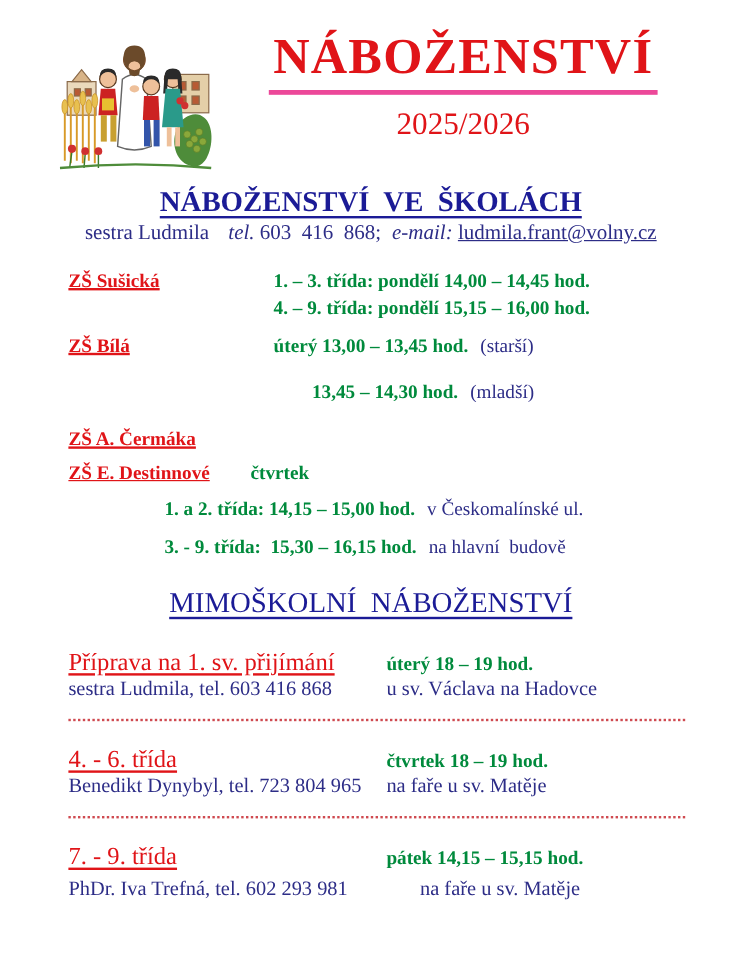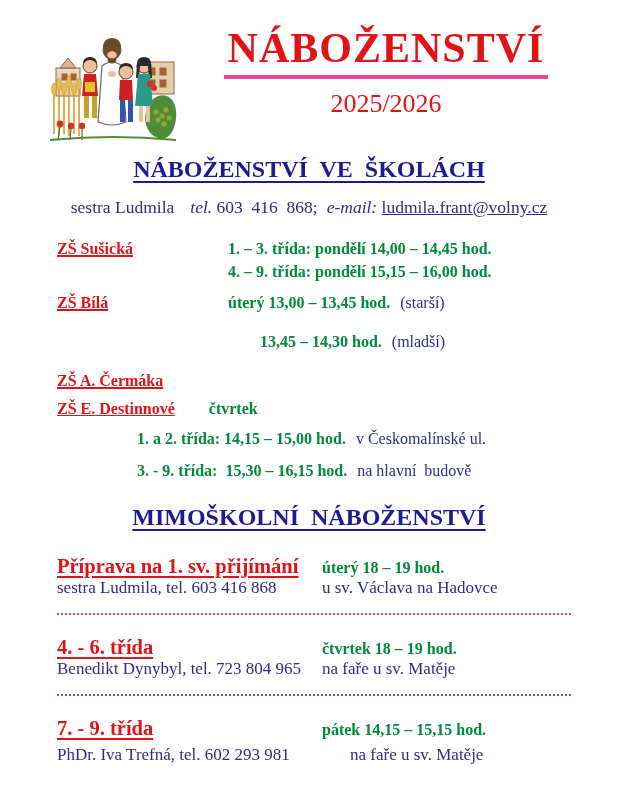--- a/index.html
+++ b/index.html
@@ -25,21 +25,21 @@
     border-bottom:4px solid #ec4899; padding:0 4px 5px 4px;
   }
   .year { font-size:26px; color:#e01418; margin-top:10px; }
 
   
   .schools-heading {
     text-align:center; margin-top:4px;
     font-size:24px; font-weight:bold; color:#1b1b96;
     text-decoration:underline; text-decoration-thickness:2px; text-underline-offset:4px;
   }
-  .contact-line { text-align:center; margin-top:14px; font-size:17.5px; color:#2d2d87; }
+  .contact-line { text-align:center; font-size:17.5px; color:#2d2d87; }
   .contact-line .gap { display:inline-block; width:16px; }
   .contact-line .gap2 { display:inline-block; width:9px; }
   .italic { font-style:italic; }
   .email-link { color:#2d2d87; text-decoration:underline; cursor:pointer; }
 
   .rows { margin:19px 0 0 57px; font-size:16px; line-height:23px; }
   .school-row { display:flex; align-items:flex-start; }
   .school-label {
     flex:0 0 171px; font-weight:bold; color:#e01418;
     text-decoration:underline; text-decoration-thickness:1.5px;
@@ -49,28 +49,28 @@
   .mt8 { margin-top:8px; } .mt6 { margin-top:16px; } .mt5 { margin-top:5px; }
   .mt7 { margin-top:7px; } .mt9 { margin-top:9px; }
   .bila-line2 { padding-left:203px; }
   .dest-day { margin-left:30px; }
   .dest-line { padding-left:80px; }
   .note { margin-left:6px; }
 
   
   .extra-heading {
     text-align:center; margin-top:22px;
-    font-size:24px; font-weight:bold; color:#1b1b96;
+    font-size:24px; font-weight:normal; color:#1b1b96;
     text-decoration:underline; text-decoration-thickness:2px; text-underline-offset:4px;
   }
   .groups { margin:24px 0 0 57px; width:514px; font-size:17px; }
   .group-row { display:flex; align-items:baseline; }
   .group-col1 { flex:0 0 265px; }
   .group-title {
-    font-size:20.5px; font-weight:bold; color:#e01418;
+    font-size:20.5px; font-weight:normal; color:#e01418;
     text-decoration:underline; text-decoration-thickness:2px; text-underline-offset:3px;
   }
   .group-time { font-size:16px; }
   .group-contact-row { margin-top:0; }
   .group-contact, .group-place { color:#2d2d87; }
   .place-indent { padding-left:28px; }
   .divider { border:none; border-top:2px dotted #cf4a50; margin:15px 0 21px 0; }
 </style>
 </head>
 <body>

